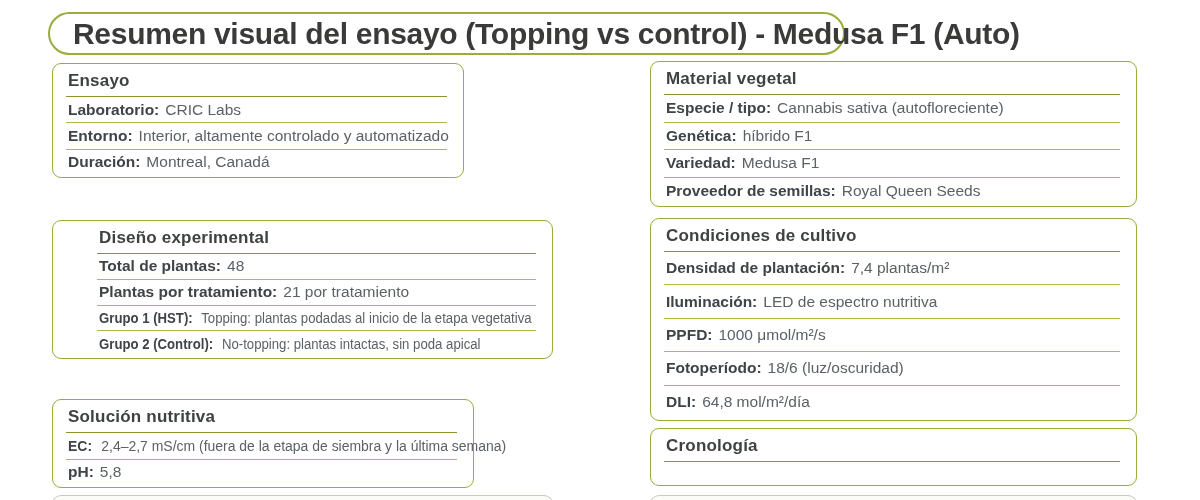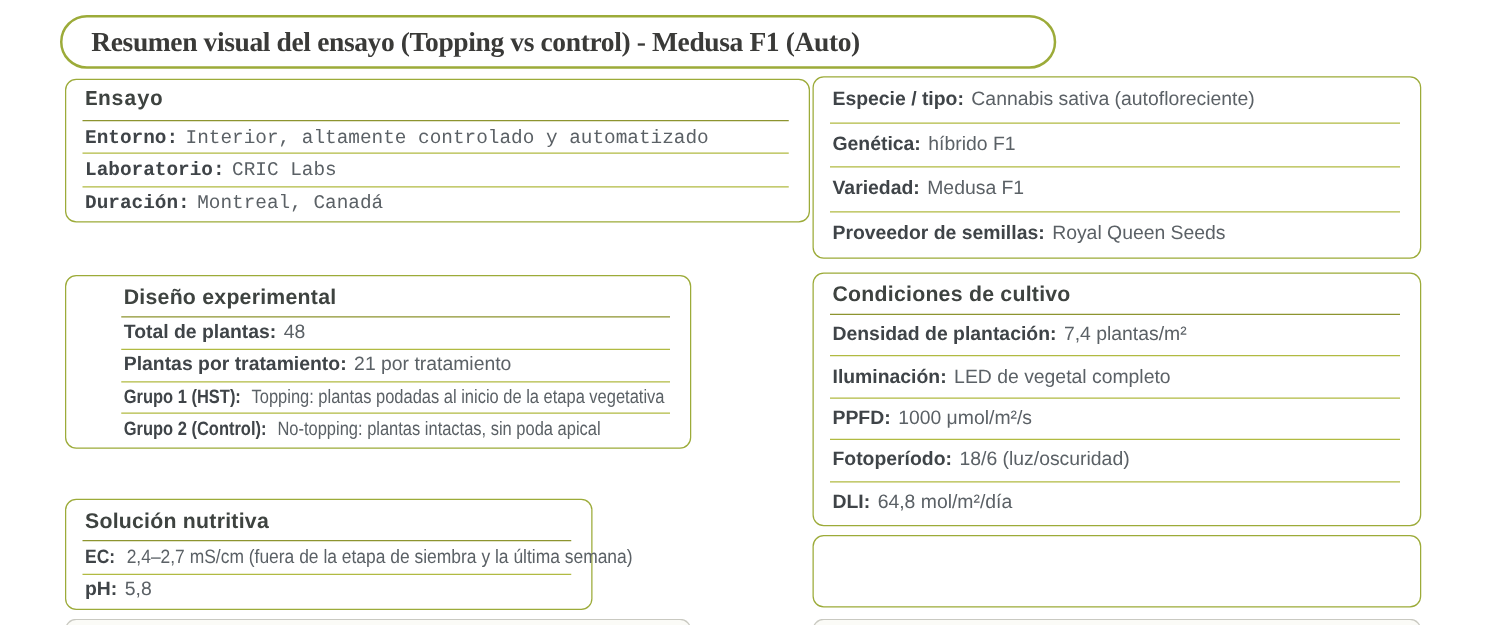--- a/index.html
+++ b/index.html
@@ -17,22 +17,22 @@
     width:1200px;height:500px;position:relative;overflow:hidden;
     background:#ffffff;
     font-family:"Liberation Sans", sans-serif;
   }
   .title-banner{
     position:absolute;left:48px;top:12px;width:797px;height:43px;
     box-sizing:border-box;border:2px solid var(--olive);border-radius:22px;
     background:#fff;display:flex;align-items:center;padding-left:23px;
   }
   .title-banner h1{
-    margin:0;font-family:Liberation Serif, serif;font-weight:700;
-    font-size:22px;letter-spacing:-0.3px;color:var(--title-text);white-space:nowrap;
+    margin:0;font-family:Liberation Sans, sans-serif;font-weight:700;
+    font-size:30px;letter-spacing:-0.3px;color:var(--title-text);white-space:nowrap;
   }
   .card{
     position:absolute;box-sizing:border-box;background:#fff;
     border:1.5px solid var(--olive);border-radius:9px;
     padding:1px 16px 2px 13px;
     display:flex;flex-direction:column;
   }
   .card h2{
     margin:0;font-size:17px;font-weight:700;color:var(--heading);
     letter-spacing:.2px;line-height:19px;
@@ -44,21 +44,21 @@
     font-size:15.5px;color:var(--value);white-space:nowrap;
     padding-left:2px;
   }
   .row:last-child{border-bottom:none;}
   .lbl{font-weight:700;color:var(--label);margin-right:6px;}
   .sfx{font-weight:700;color:var(--label);}
   .fit{display:inline-block;transform-origin:0 50%;}
   .fit-85{transform:scaleX(.85);}
   .fit-90{transform:scaleX(.90);}
   
-  .c0{left:52px;top:63px;width:596px;height:115px;font-family:Liberation Mono, monospace;}
+  .c0{left:52px;top:63px;width:412px;height:115px;}
   .c1{left:52px;top:220px;width:501px;height:139px;padding-left:44px;}
   .c2{left:52px;top:399px;width:422px;height:89px;}
   .c3{left:650px;top:61px;width:487px;height:146px;}
   .c4{left:650px;top:218px;width:487px;height:203px;}
   .c5{left:650px;top:428px;width:487px;height:58px;}
   .cutoff{
     position:absolute;top:495px;height:14px;box-sizing:border-box;
     border:1.5px solid var(--cutoff);border-bottom:none;
     border-radius:9px 9px 0 0;background:#fbfbf7;
   }
@@ -68,26 +68,26 @@
 </head>
 <body>
 
 <header class="title-banner">
   <h1>Resumen visual del ensayo (Topping vs control) - Medusa F1 (Auto)</h1>
 </header>
 
 <section class="card c0">
   <h2>Ensayo</h2>
   <div class="row">
+    <span class="lbl">Laboratorio:</span>
+    <span class="val">CRIC Labs</span>
+  </div>
+  <div class="row">
     <span class="lbl">Entorno:</span>
     <span class="val">Interior, altamente controlado y automatizado</span>
-  </div>
-  <div class="row">
-    <span class="lbl">Laboratorio:</span>
-    <span class="val">CRIC Labs</span>
   </div>
   <div class="row">
     <span class="lbl">Duración:</span>
     <span class="val">Montreal, Canadá</span>
   </div>
 </section>
 
 <section class="card c1">
   <h2>Diseño experimental</h2>
   <div class="row">
@@ -120,20 +120,21 @@
       <span class="val">2,4–2,7 mS/cm (fuera de la etapa de siembra y la última semana)</span>
     </span>
   </div>
   <div class="row">
     <span class="lbl">pH:</span>
     <span class="val">5,8</span>
   </div>
 </section>
 
 <section class="card c3">
+  <h2>Material vegetal</h2>
   <div class="row">
     <span class="lbl">Especie / tipo:</span>
     <span class="val">Cannabis sativa (autofloreciente)</span>
   </div>
   <div class="row">
     <span class="lbl">Genética:</span>
     <span class="val">híbrido F1</span>
   </div>
   <div class="row">
     <span class="lbl">Variedad:</span>
@@ -146,33 +147,34 @@
 </section>
 
 <section class="card c4">
   <h2>Condiciones de cultivo</h2>
   <div class="row">
     <span class="lbl">Densidad de plantación:</span>
     <span class="val">7,4 plantas/m²</span>
   </div>
   <div class="row">
     <span class="lbl">Iluminación:</span>
-    <span class="val">LED de vegetal completo</span>
+    <span class="val">LED de espectro nutritiva</span>
   </div>
   <div class="row">
     <span class="lbl">PPFD:</span>
     <span class="val">1000 μmol/m²/s</span>
   </div>
   <div class="row">
     <span class="lbl">Fotoperíodo:</span>
     <span class="val">18/6 (luz/oscuridad)</span>
   </div>
   <div class="row">
     <span class="lbl">DLI:</span>
     <span class="val">64,8 mol/m²/día</span>
   </div>
 </section>
 
 <section class="card c5">
+  <h2>Cronología</h2>
 </section>
 
 <div class="cutoff l"></div>
 <div class="cutoff r"></div>
 
 </body></html>

